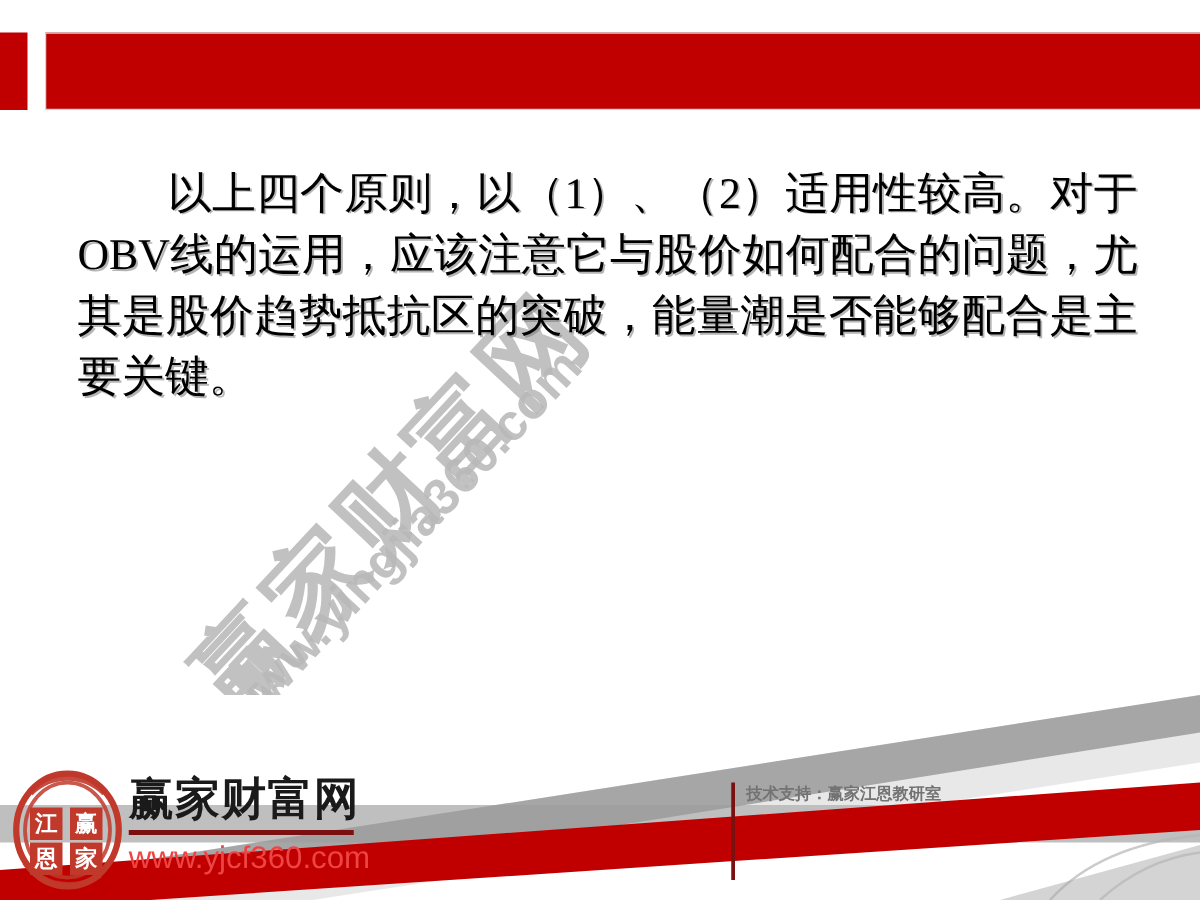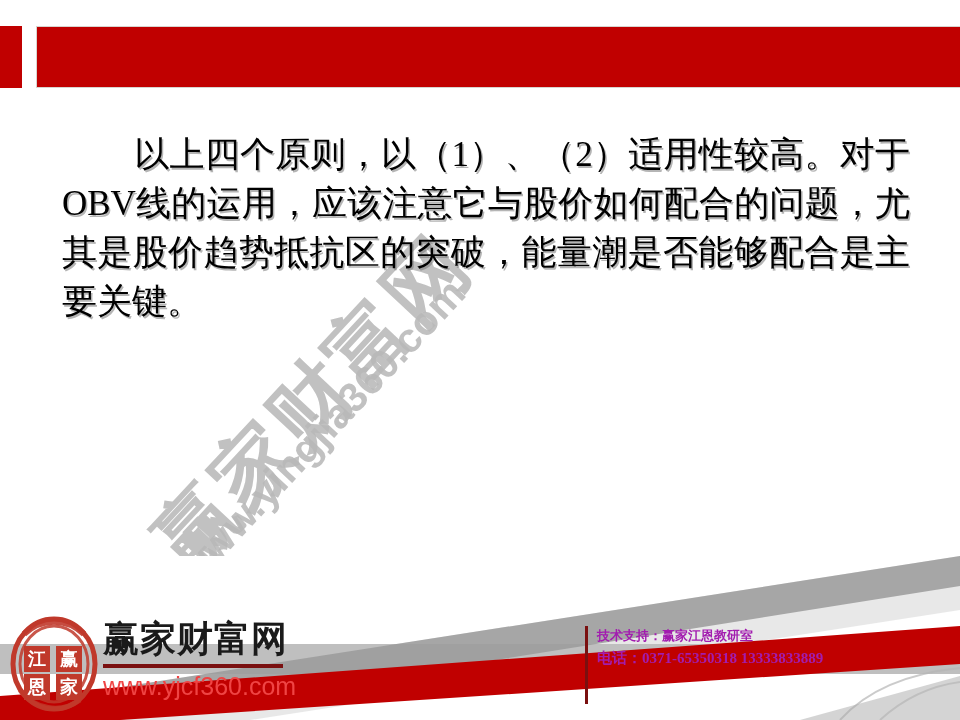--- a/index.html
+++ b/index.html
@@ -196,24 +196,24 @@
     background: #7a1010;
   }
 
   #contact-block {
     position: absolute;
     left: 597px;
     top: 68px;
     width: 360px;
   }
   .contact-line {
-    font-family: Liberation Serif, serif;
+    font-family: Liberation Mono, monospace;
     font-size: 13px;
     line-height: 23px;
-    color: #a21caf;
+    color: #737373;
     white-space: nowrap;
     font-weight: bold;
   }
   .contact-line.big {
     font-size: 15px;
     font-weight: bold;
   }
 </style>
 </head>
 <body>
@@ -277,20 +277,17 @@
       <div id="brand-rule"></div>
       <div id="brand-url">www.yjcf360.com</div>
     </div>
 
     <div id="footer-divider"></div>
 
     <div id="contact-block">
       <div class="contact-line">
         <span>技术支持：</span><span>赢家江恩教研室</span>
       </div>
-      <div class="contact-line big">
-        <span>电话：</span><span>0371-65350318 13333833889</span>
-      </div>
     </div>
 
   </div>
 
 </div>
 
 </body></html>

